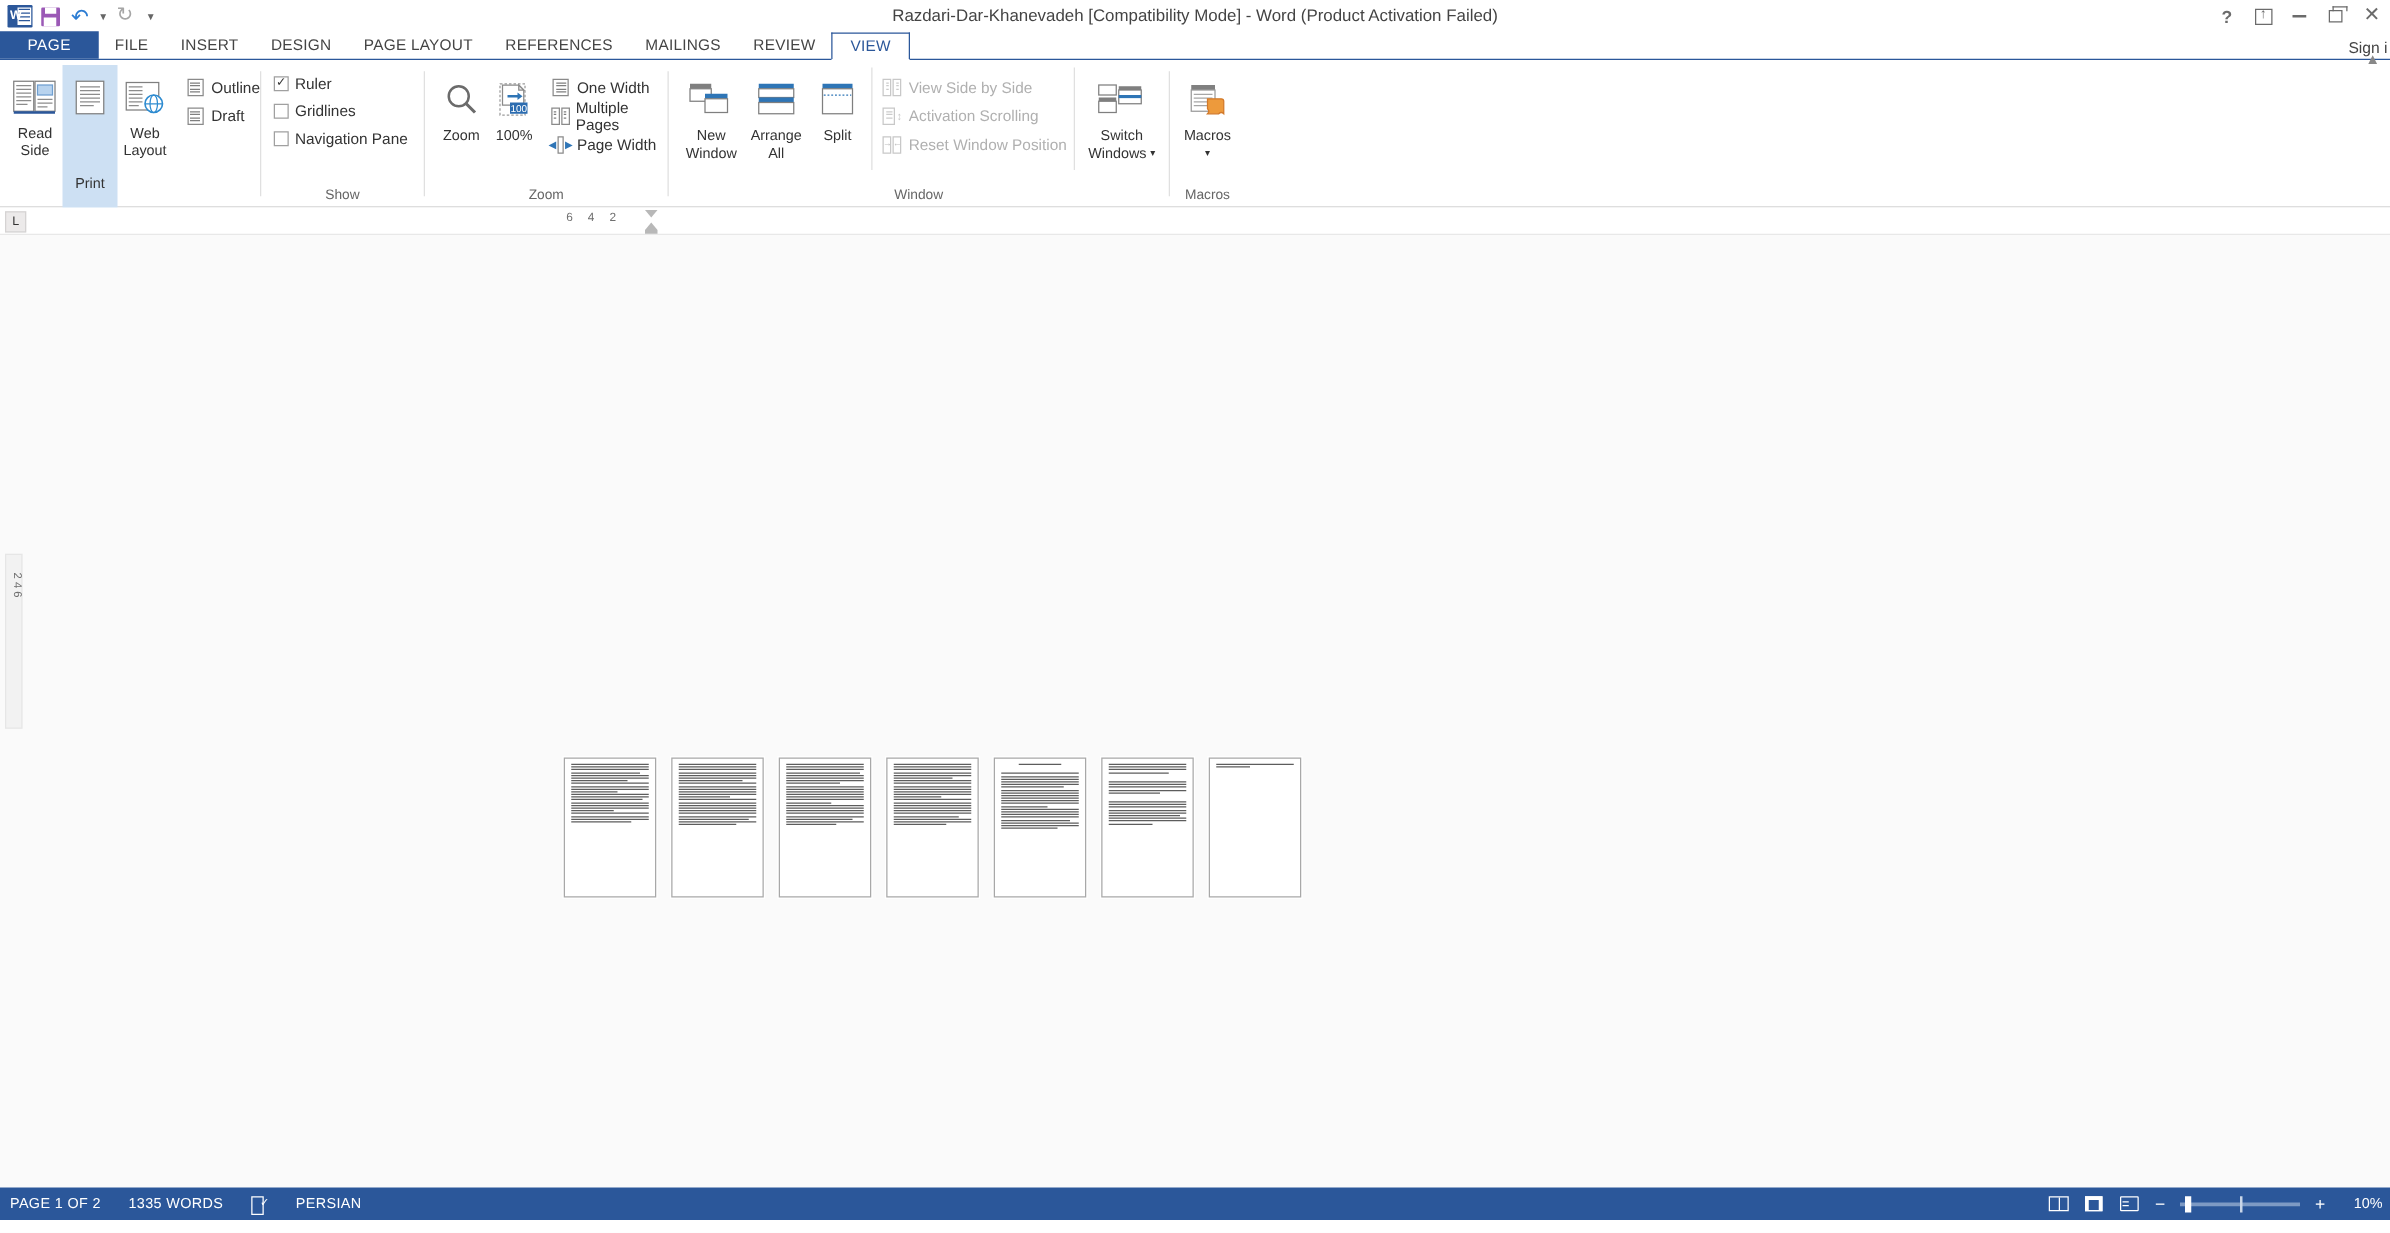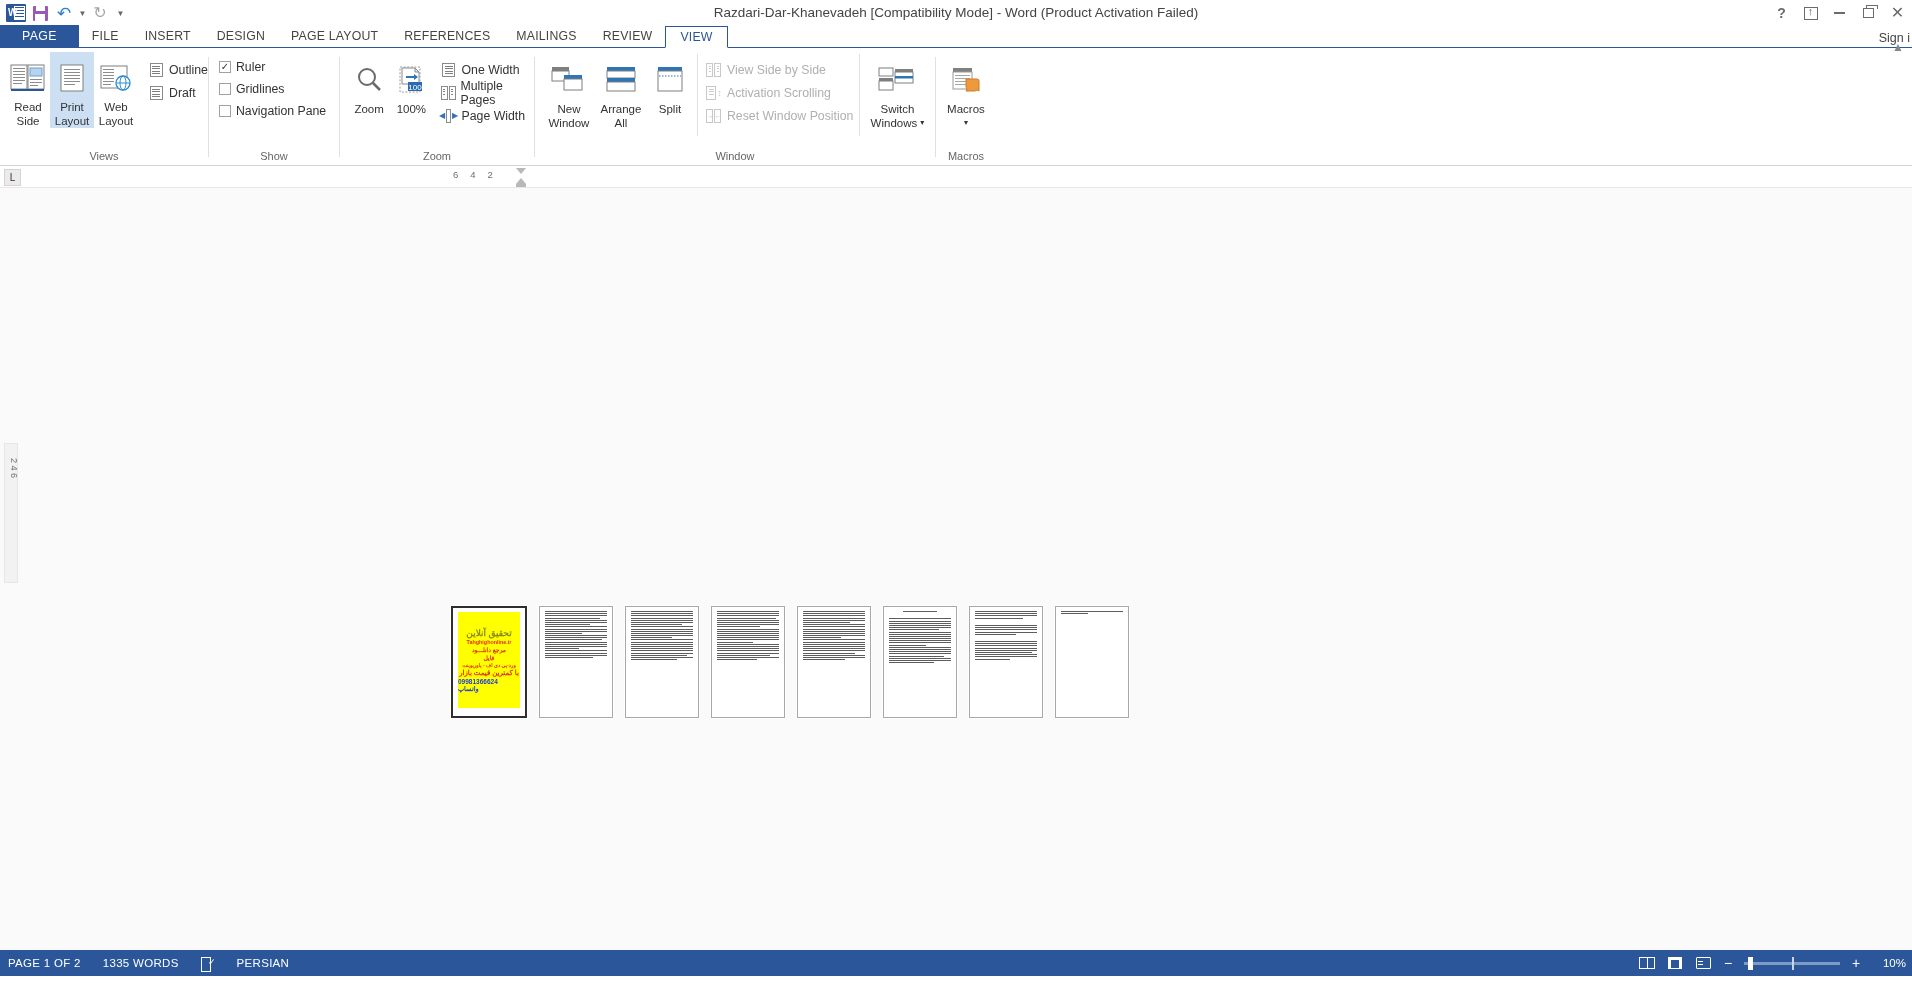--- a/index.html
+++ b/index.html
@@ -124,21 +124,21 @@
     height: 17px; line-height: 15px; text-align: center;
     font-size: 11px; color: #666;
   }
   .grp-div { width: 1px; background: #e0e0e0; height: 100px; align-self: center; }
 
   .big-btn {
     width: 44px; display: flex; flex-direction: column; align-items: center;
     padding-top: 4px; font-size: 11.5px; color: #333; line-height: 14px;
     text-align: center;
   }
-  .big-btn.sel { background: #cde0f3; }
+  .big-btn.sel { background: #cde0f3; gap: 40px; }
   .big-ico { height: 44px; display: flex; align-items: center; justify-content: center; }
 
   .chk-row { display: flex; align-items: center; gap: 5px; height: 22px; font-size: 12.3px; color: #333; }
   .chkbox {
     width: 12px; height: 12px; border: 1px solid #a0a0a0; background: #fff;
     display: flex; align-items: center; justify-content: center;
     font-size: 10px; color: #333; line-height: 10px;
   }
   .sm-row { display: flex; align-items: center; gap: 5px; height: 23px; font-size: 12.3px; color: #333; }
   .sm-row.dis { color: #b0b0b0; }
@@ -651,31 +651,20 @@
 </div>
 
 <div class="workspace">
 
   <div class="vruler" style="top:255px;left:4px;height:140px">
     <div class="vruler-nums" style="letter-spacing:0;line-height:14px;top:14px">2   4   6</div>
   </div>
 
   <div class="pages">
 
-    <div class="page first">
-      <div class="ad">
-        <div class="ad-l1">تحقیق آنلاین</div>
-        <div class="ad-l2">Tahghighonline.ir</div>
-        <div class="ad-l3">مرجع دانلـــود</div>
-        <div class="ad-l4">فایل</div>
-        <div class="ad-l5">ورد-پی دی اف - پاورپوینت</div>
-        <div class="ad-l6">با کمترین قیمت بازار</div>
-        <div class="ad-l7">09981366624 واتساپ</div>
-      </div>
-    </div>
 
     <div class="page">
       <div class="plines">
         <i style="width:100%"></i>
           <i style="width:100%"></i>
           <i style="width:100%"></i>
           <i style="width:88%"></i>
         <i style="width:100%"></i>
           <i style="width:100%"></i>
           <i style="width:72%"></i>

